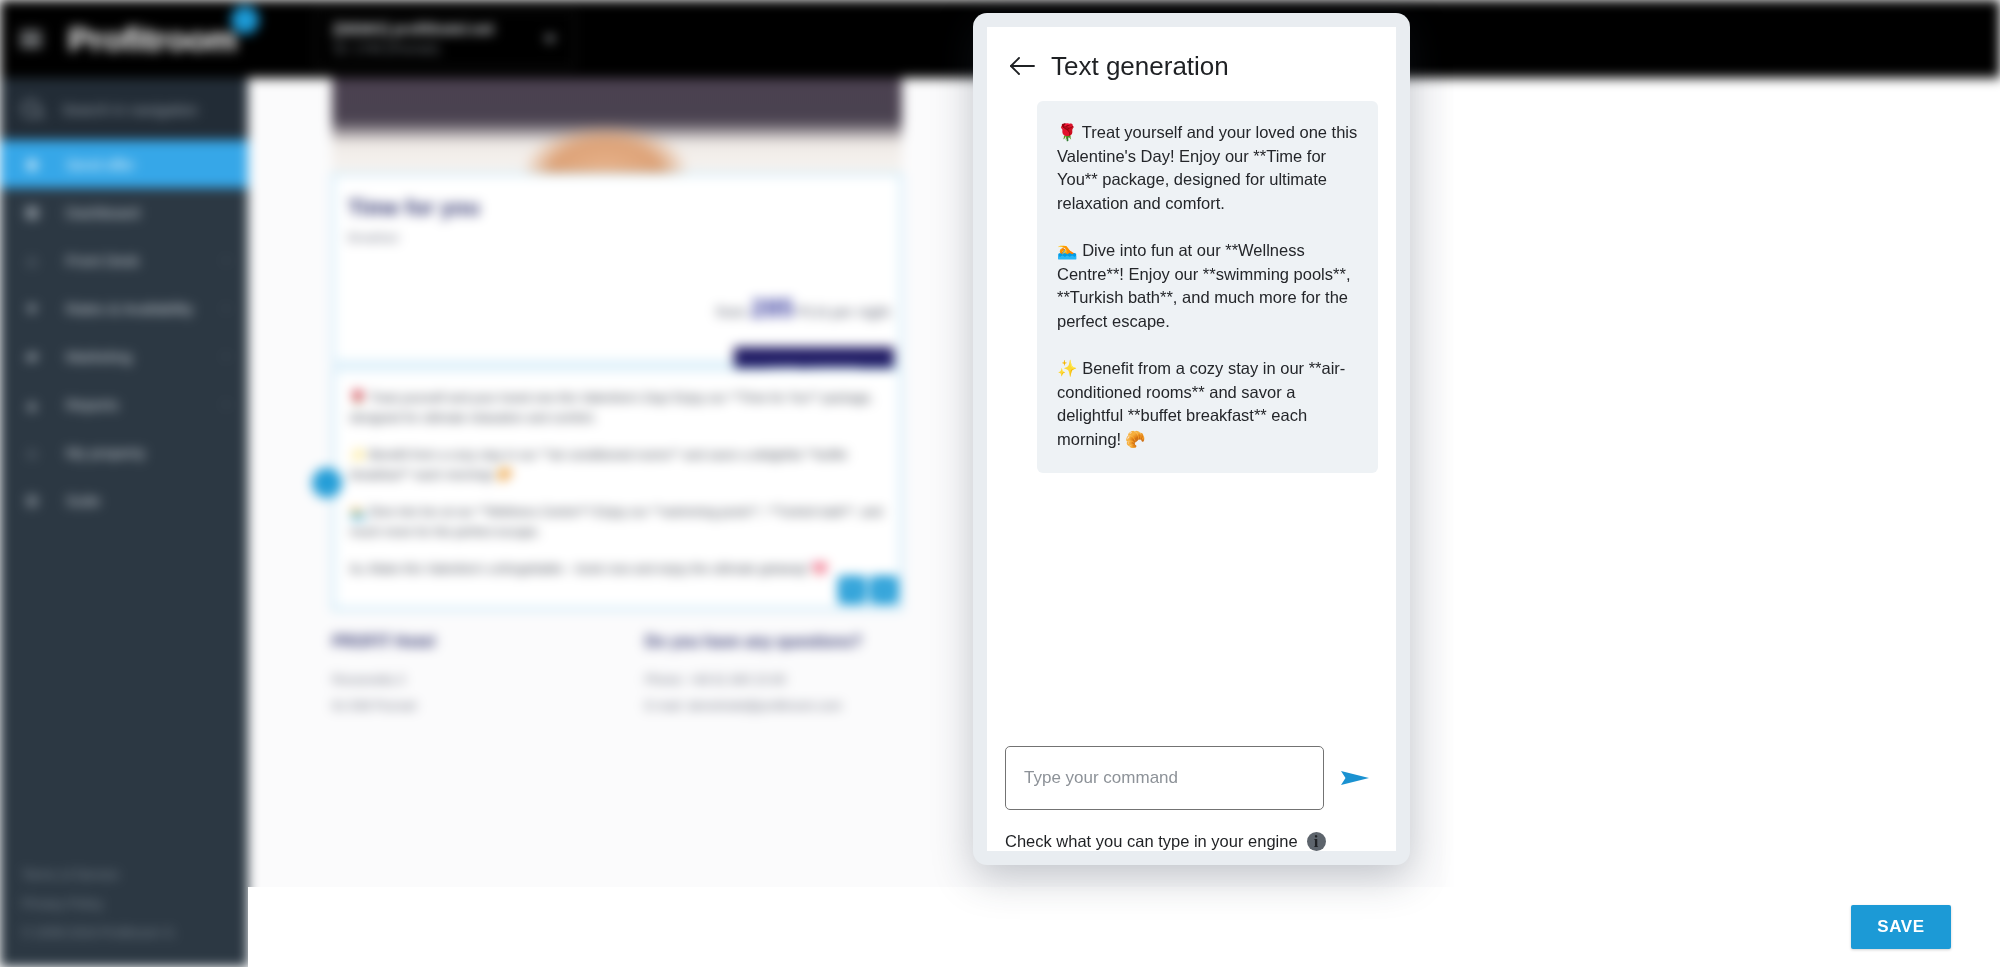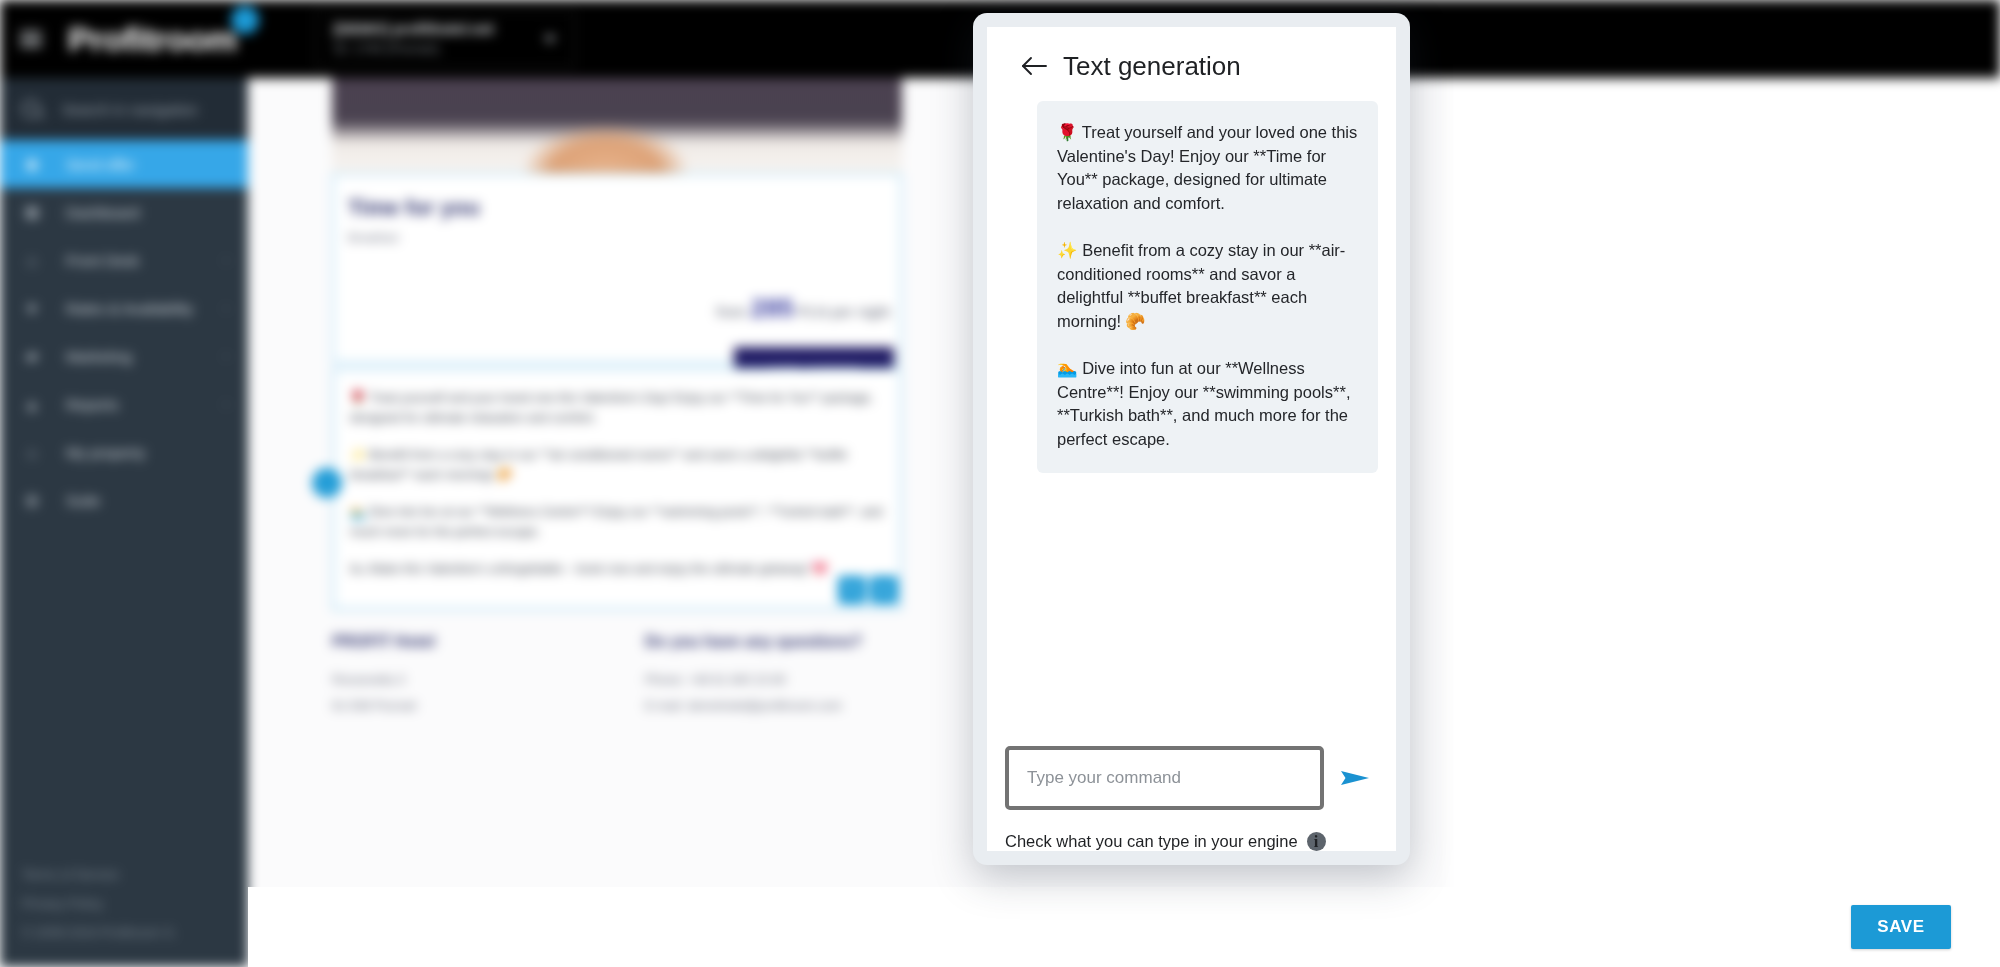--- a/index.html
+++ b/index.html
@@ -130,38 +130,38 @@
   
   .modal-outer {
     position: absolute; left: 973px; top: 13px; width: 437px; height: 852px;
     background: #e9edf1; border-radius: 14px;
     box-shadow: 0 12px 40px rgba(40,50,70,.28);
   }
   .modal-inner {
     position: absolute; left: 14px; top: 14px; width: 409px; height: 824px;
     background: #ffffff; display: flex; flex-direction: column;
   }
-  .modal-head { display:flex; align-items:center; padding: 22px 0 0 30px; }
+  .modal-head { display:flex; align-items:center; padding: 22px 0 0 18px; }
   .back-arrow {
     width: 34px; height: 34px; display:flex; align-items:center; justify-content:center;
     cursor: pointer;
   }
   .back-arrow svg { display:block; }
   .modal-title { font-size: 26px; color: #1f2124; margin-left: 12px; font-weight: 400; }
 
   .bubble-wrap { padding: 18px 18px 0 18px; flex: 0 0 auto; }
   .bubble {
     background: #eef2f5; border-radius: 6px; padding: 20px 20px 22px 20px; margin-left: 32px;
   }
   .bubble p { font-size: 16.5px; line-height: 23.5px; color: #24262a; margin-bottom: 24px; }
   .bubble p:last-child { margin-bottom: 0; }
 
   .composer { margin-top: auto; padding: 14px 18px 0 18px; display:flex; align-items:center; gap: 10px; }
   .cmd-input {
-    flex: 1; height: 64px; border: 4px solid #737373; border-radius: 5px;
+    flex: 1; height: 64px; border: 1px solid #737373; border-radius: 5px;
     padding: 0 18px; font-size: 17px; color: #3a3d42; outline: none;
     font-family: "Liberation Sans", sans-serif; background:#fff;
   }
   .cmd-input::placeholder { color: #8d9298; }
   .send-btn { width: 44px; height: 44px; display:flex; align-items:center; justify-content:center; cursor:pointer; background:none; border:none; }
 
   .hint-row { display:flex; align-items:center; gap: 9px; padding: 22px 18px 0 18px; }
   .hint-row span { font-size: 16.5px; color: #1f2124; }
   .info-icon {
     width: 19px; height: 19px; border-radius: 50%; background: #5d646c; color: #fff;
@@ -319,22 +319,22 @@
             <path d="M11 3 L3 11 L11 19" fill="none" stroke="#1f2124" stroke-width="1.9" stroke-linecap="round" stroke-linejoin="round"></path>
             <line x1="3" y1="11" x2="26" y2="11" stroke="#1f2124" stroke-width="1.9" stroke-linecap="round"></line>
           </svg>
         </div>
         <div class="modal-title">Text generation</div>
       </div>
 
       <div class="bubble-wrap">
         <div class="bubble">
           <p>🌹 Treat yourself and your loved one this Valentine's Day! Enjoy our **Time for You** package, designed for ultimate relaxation and comfort.</p>
+          <p>🏊 Dive into fun at our **Wellness Centre**! Enjoy our **swimming pools**, **Turkish bath**, and much more for the perfect escape.</p>
           <p>✨ Benefit from a cozy stay in our **air-conditioned rooms** and savor a delightful **buffet breakfast** each morning! 🥐</p>
-          <p>🏊 Dive into fun at our **Wellness Centre**! Enjoy our **swimming pools**, **Turkish bath**, and much more for the perfect escape.</p>
         </div>
       </div>
 
       <div class="composer">
         <input class="cmd-input" type="text" placeholder="Type your command" style="">
         <button class="send-btn">
           <svg width="34" height="22" viewBox="0 0 34 22" aria-hidden="true">
             <path d="M2 4 L30 11 L2 18 L6.5 11 Z" fill="#1b92d1"></path>
           </svg>
         </button>

